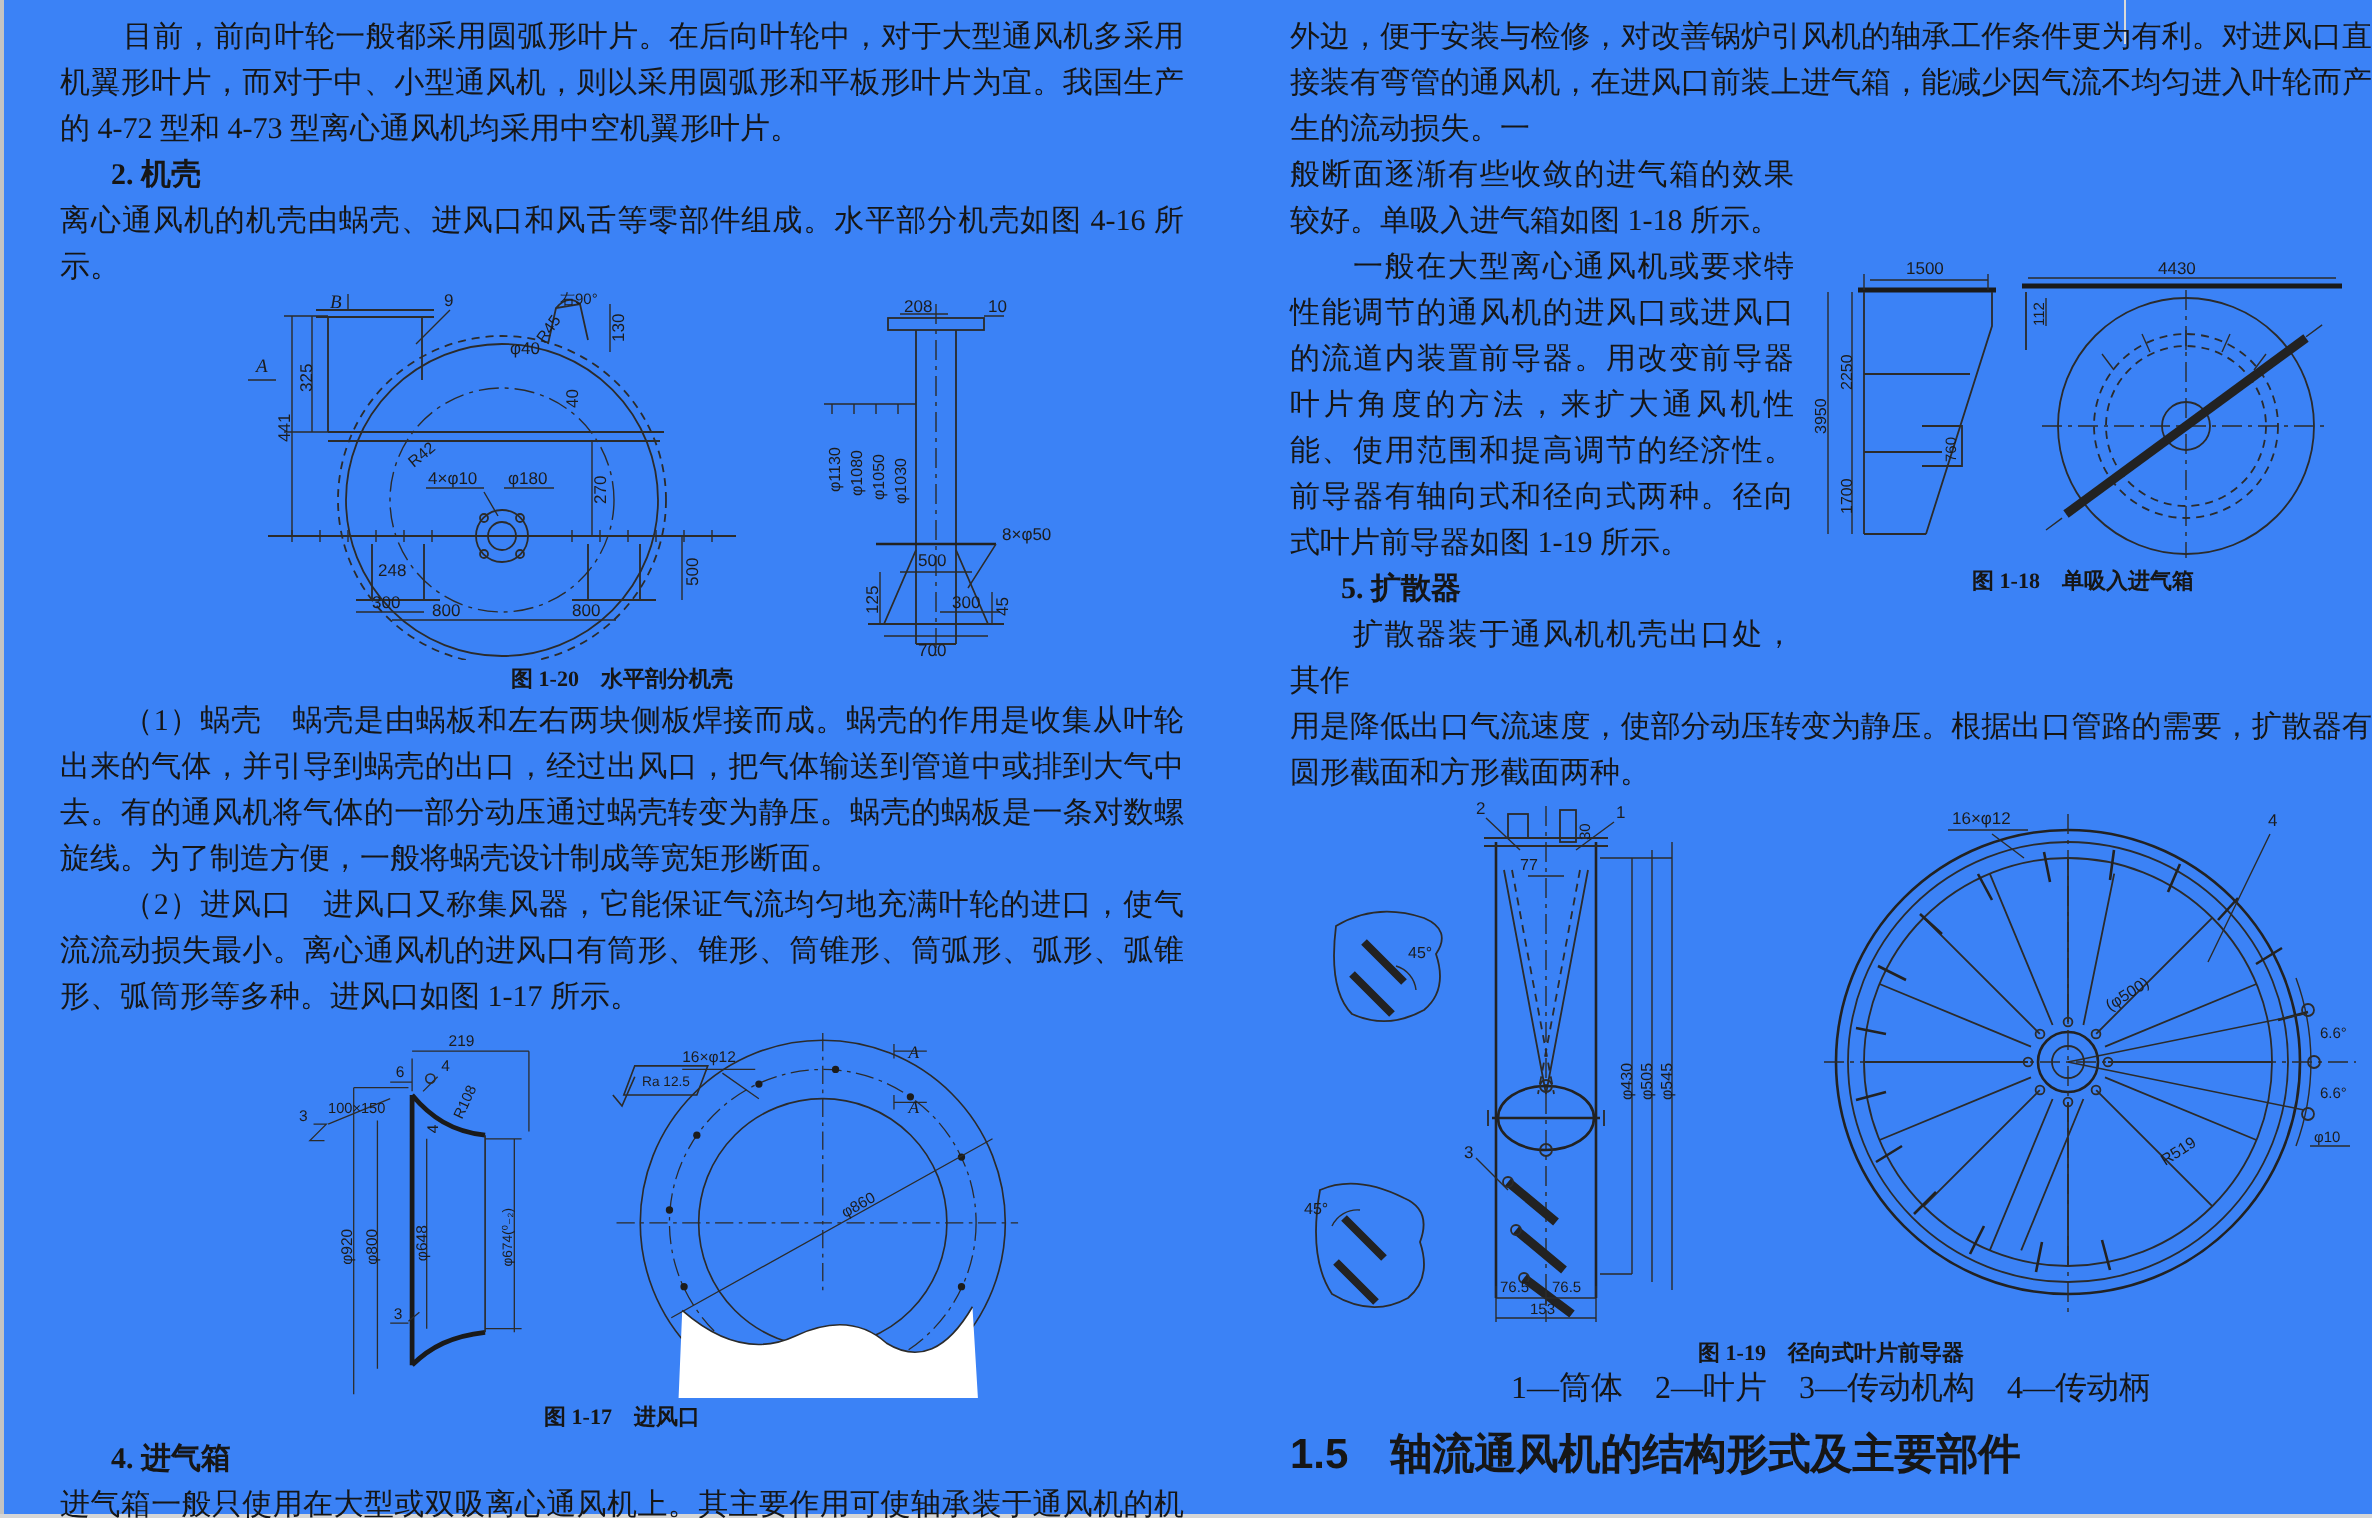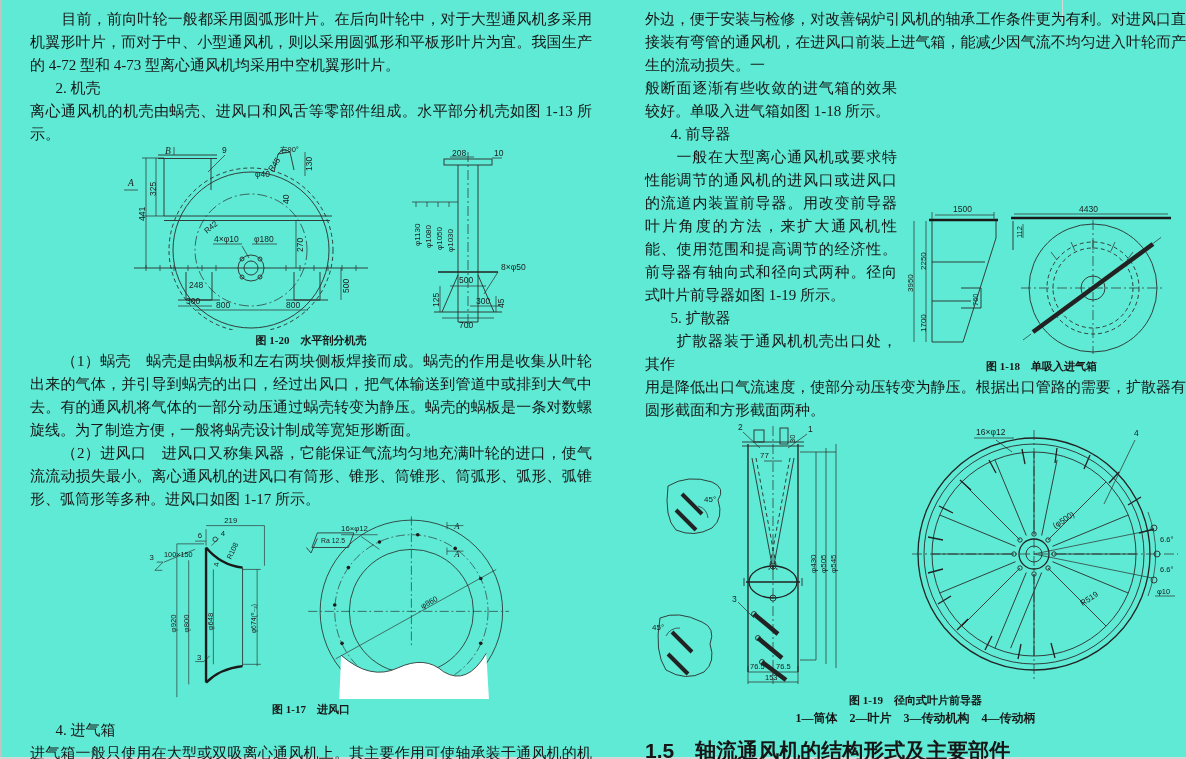--- a/index.html
+++ b/index.html
@@ -1,30 +1,30 @@
 <!DOCTYPE html>
 <html><head>
 <meta charset="utf-8">
 <style>
   html,body{margin:0;padding:0;background:#ffffff;}
-  .page{position:relative;width:1186px;height:759px;background:#5eead4;overflow:hidden;
+  .page{position:relative;width:1186px;height:759px;background:#3b82f6;overflow:hidden;
         font-family:"Liberation Serif","DejaVu Serif",serif;color:#161616;}
   .edge-l{position:absolute;left:0;top:0;width:2px;height:759px;background:#c3c3c3;}
   .edge-b{position:absolute;left:0;top:757px;width:1186px;height:2px;background:#d6d6d6;}
   .edge-tr{position:absolute;left:1062px;top:0;width:1px;height:22px;background:#d9d9d9;}
   .col{position:absolute;top:8px;}
   .col-left{left:30px;width:562px;}
   .col-right{left:645px;width:541px;}
   p.body{margin:0;font-size:15px;line-height:23px;text-align:justify;}
   .ind{text-indent:2.1em;}
-  p.head{margin:0;font-size:15px;line-height:23px;font-weight:normal;text-indent:1.7em;}
+  p.head{margin:0;font-size:15px;line-height:23px;font-weight:bold;text-indent:1.7em;}
   .figure{text-align:center;margin:0;}
   .figcap{font-size:11px;font-weight:bold;line-height:20px;text-align:center;margin:0;}
-  .figleg{font-size:12px;font-weight:bold;line-height:16px;text-align:center;margin:0;}
-  .row{display:flex;align-items:flex-end;}
+  .figleg{font-size:16px;font-weight:normal;line-height:16px;text-align:center;margin:0;}
+  .row{display:flex;align-items:center;}
   .cell-text{width:252px;flex:0 0 252px;}
   .cell-fig{width:289px;flex:1;}
   .h15{font-family:"Liberation Sans","DejaVu Sans",sans-serif;font-weight:bold;
        font-size:21px;line-height:26px;margin:12px 0 0 0;}
   svg{display:block;margin:0 auto;}
   svg text{font-family:"Liberation Sans","DejaVu Sans",sans-serif;font-size:8.5px;fill:#1c1c1c;}
   svg text.it{font-style:italic;font-family:"Liberation Serif",serif;font-size:9.5px;}
   svg text.s7{font-size:7.5px;}
   svg text.s8{font-size:8px;}
   .ln{stroke:#2b2b2b;stroke-width:0.9;fill:none;}
@@ -40,21 +40,21 @@
 <body>
 
 <div class="page">
   <div class="edge-l"></div>
   <div class="edge-b"></div>
   <div class="edge-tr"></div>
 
   <div class="col col-left">
     <p class="body ind">目前，前向叶轮一般都采用圆弧形叶片。在后向叶轮中，对于大型通风机多采用机翼形叶片，而对于中、小型通风机，则以采用圆弧形和平板形叶片为宜。我国生产的 4-72 型和 4-73 型离心通风机均采用中空机翼形叶片。</p>
     <p class="head">2. 机壳</p>
-    <p class="body">离心通风机的机壳由蜗壳、进风口和风舌等零部件组成。水平部分机壳如图 1-13 所示。</p>
+    <p class="body">离心通风机的机壳由蜗壳、进风口和风舌等零部件组成。水平部分机壳如图 4-16 所示。</p>
 
     <div class="figure">
       <svg width="530" height="184" viewBox="0 0 530 184">
         <g>
           <circle class="ln dsh" cx="205" cy="104" r="82"></circle>
           <circle class="ln" cx="205" cy="104" r="78"></circle>
           <circle class="ln cl" cx="205" cy="104" r="56"></circle>
           <path class="ln" d="M118,12 V70 M165,12 V44 M112,9 H171 M112,12.5 H171"></path>
           <path class="ln" d="M118,70 H286 M118,74.5 H284"></path>
           <path class="ln" d="M88,122 H322"></path>
@@ -169,21 +169,20 @@
     <p class="head">4. 进气箱</p>
     <p class="body">进气箱一般只使用在大型或双吸离心通风机上。其主要作用可使轴承装于通风机的机壳</p>
   </div>
 
   <div class="col col-right">
     <p class="body">外边，便于安装与检修，对改善锅炉引风机的轴承工作条件更为有利。对进风口直接装有弯管的通风机，在进风口前装上进气箱，能减少因气流不均匀进入叶轮而产生的流动损失。一</p>
 
     <div class="row">
       <div class="cell-text">
         <p class="body">般断面逐渐有些收敛的进气箱的效果较好。单吸入进气箱如图 1-18 所示。</p>
-        <p class="head">4. 前导器</p>
         <p class="body ind">一般在大型离心通风机或要求特性能调节的通风机的进风口或进风口的流道内装置前导器。用改变前导器叶片角度的方法，来扩大通风机性能、使用范围和提高调节的经济性。前导器有轴向式和径向式两种。径向式叶片前导器如图 1-19 所示。</p>
         <p class="head">5. 扩散器</p>
         <p class="body ind">扩散器装于通风机机壳出口处，其作</p>
       </div>
       <div class="cell-fig">
         <svg width="282" height="152" viewBox="0 0 282 152">
           <g>
             <path class="th" d="M28,16 H97"></path>
             <path class="ln" d="M31,17 V138 M95,17 V34 L62,138 M31,138 H62 M31,58 H84 M31,97 H70 M60,84 h20 v20 h-20"></path>
             <path class="dim" d="M34,11 H93 M13,17 V138 M25,17 V97 M25,97 V138 M31,8 V16 M93,8 V16"></path>

